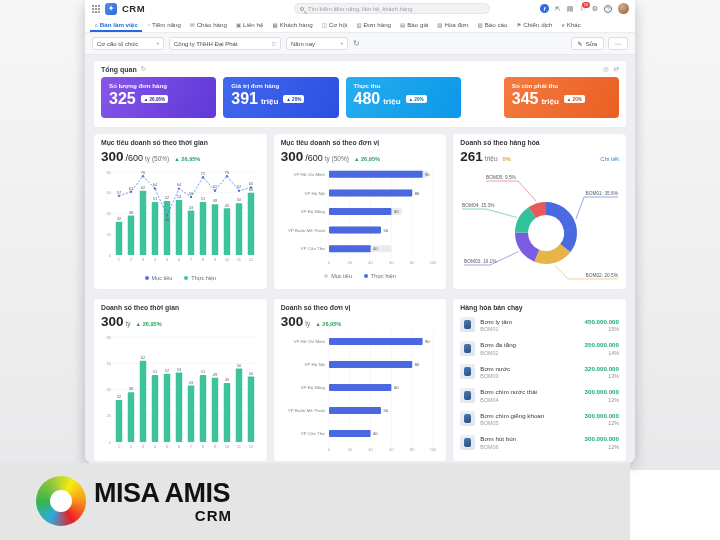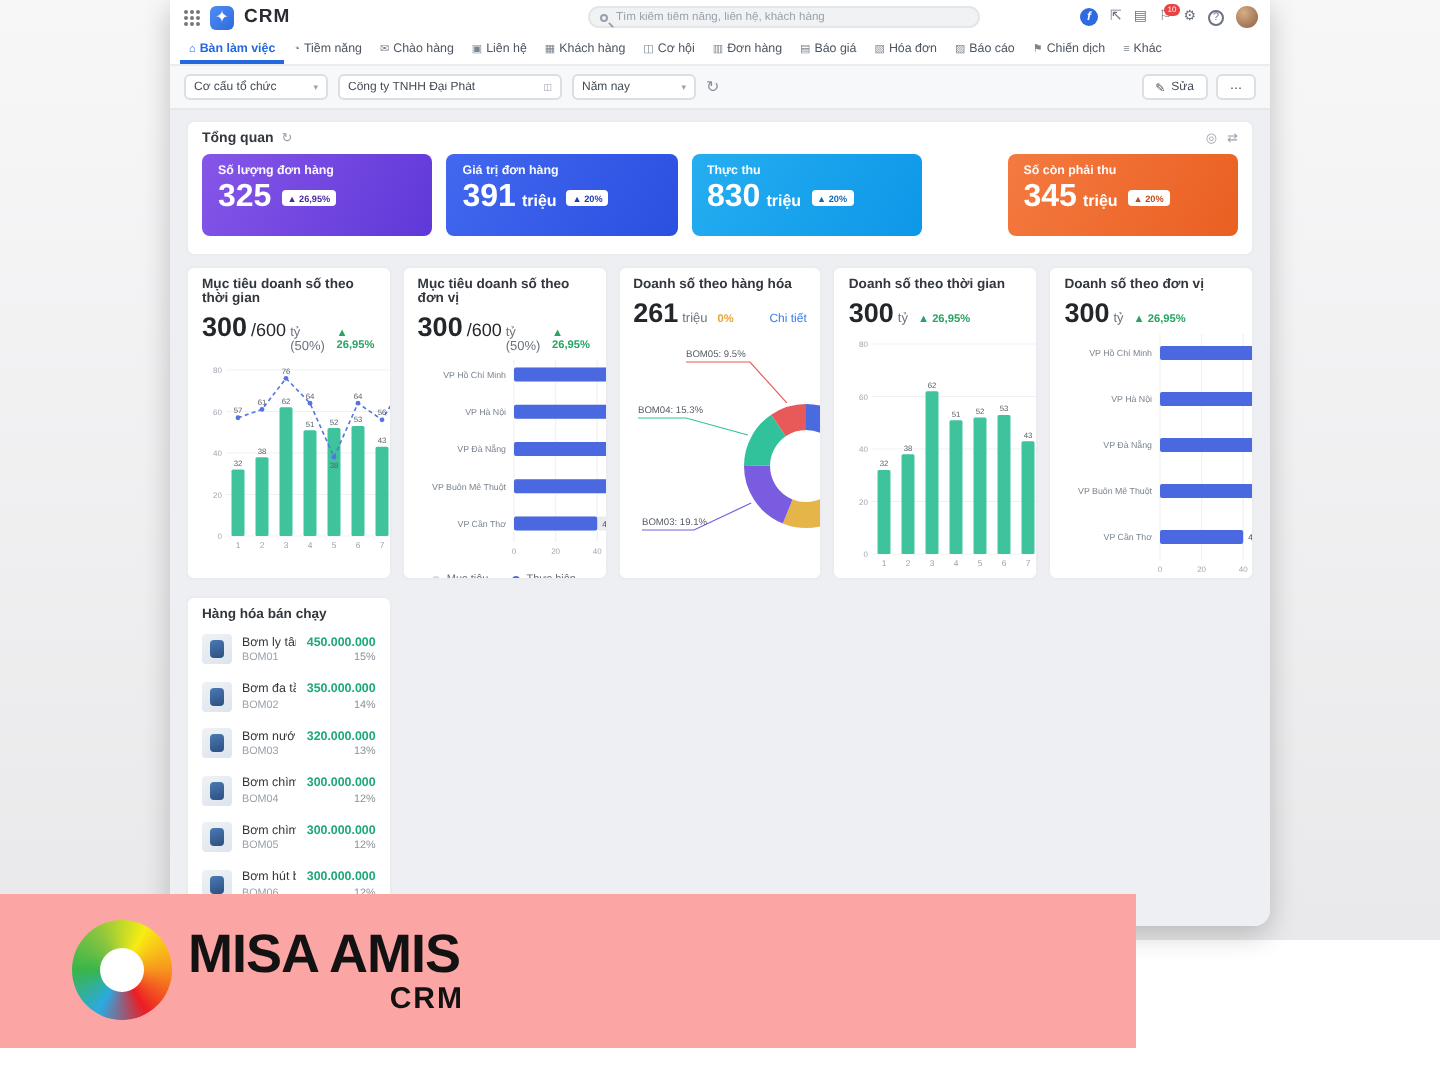--- a/index.html
+++ b/index.html
@@ -51,21 +51,21 @@
   .ov-ic { font-size:6.5px; color:#9aa2ad; }
   .ov-right { margin-left:auto; display:flex; gap:5px; }
   .cards { display:flex; gap:7px; margin-top:4px; }
   .card { flex:1; height:41px; border-radius:4px; color:#fff; padding:5px 8px 4px; }
   .card-label { font-size:6.2px; font-weight:bold; opacity:.96; }
   .cvrow { display:flex; align-items:baseline; gap:3px; margin-top:2px; }
   .card-value { font-size:16px; font-weight:bold; line-height:1; }
   .card-unit { font-size:8px; font-weight:bold; }
   .card-badge { background:#fff; font-size:4.6px; font-weight:bold; border-radius:2px; padding:1.5px 3px; margin-left:2px; align-self:center; }
 
-  .grid6 { display:grid; grid-template-columns:repeat(5,1fr); grid-template-rows:157px 164px; gap:8px 5px; margin-top:5px; }
+  .grid6 { display:grid; grid-template-columns:repeat(3,1fr); grid-template-rows:157px 164px; gap:8px 5px; margin-top:5px; }
   .cpanel { padding:5px 7px 3px; position:relative; overflow:hidden; }
   .p-title { font-size:6.8px; font-weight:bold; color:#33373d; }
   .headline { display:flex; align-items:baseline; gap:2px; margin-top:3px; }
   .h-big { font-size:13.5px; font-weight:bold; color:#23262b; }
   .h-mid { font-size:9px; font-weight:normal; color:#23262b; }
   .h-small { font-size:6.5px; color:#6b7280; }
   .h-delta { font-size:5.6px; color:#27a463; font-weight:bold; margin-left:3px; }
   .h-delta-warn { font-size:5.6px; color:#e8a33d; font-weight:bold; margin-left:3px; }
   .h-link { margin-left:auto; font-size:6px; color:#3b7de8; cursor:pointer; }
   .chart-box { margin-top:1px; }
@@ -79,21 +79,21 @@
   .bs-thumb { width:15px; height:15px; border-radius:2px; background:linear-gradient(150deg,#eef2f6,#dde4ec); position:relative; flex:0 0 auto; }
   .bs-thumb::after { content:""; position:absolute; left:4px; top:3px; width:7px; height:9px; background:linear-gradient(160deg,#4a7ab5,#2d4f7e); border-radius:2px; }
   .bs-info { flex:1; min-width:0; }
   .bs-name { font-size:6.2px; color:#33373d; white-space:nowrap; overflow:hidden; }
   .bs-code { font-size:5.4px; color:#9aa2ad; margin-top:1.5px; }
   .bs-nums { text-align:right; }
   .bs-amount { font-size:6.2px; color:#1fa77c; font-weight:bold; }
   .bs-pct { font-size:5.4px; color:#8a919c; margin-top:1.5px; }
 
   
-  .bottom { position:absolute; left:0; top:447px; width:568px; height:77px; background:#fca5a5; }
+  .bottom { position:absolute; left:0; top:463px; width:630px; height:77px; background:#e5e5e5; }
   .misa-logo { position:absolute; left:36px; top:13px; width:50px; height:50px; border-radius:50%; background:conic-gradient(from 210deg,#2baae1,#39b54a,#8dc63f,#f7ec13,#f7941d,#ed1c24,#2baae1); }
   .misa-logo::after { content:""; position:absolute; left:14px; top:14px; width:22px; height:22px; border-radius:50%; background:#fff; }
   .brand { position:absolute; left:94px; top:15px; font-size:27px; font-weight:bold; color:#121212; letter-spacing:-.5px; }
   .brand-sub { position:absolute; left:94px; top:44px; width:138px; text-align:right; font-size:15px; font-weight:bold; color:#121212; letter-spacing:1px; }
 
   svg text { font-family:"Liberation Sans",sans-serif; }
 </style>
 </head>
 <body>
 
@@ -229,21 +229,21 @@
             <div class="card-label">Giá trị đơn hàng</div>
             <div class="cvrow">
               <span class="card-value">391</span>
               <span class="card-unit">triệu</span>
               <span class="card-badge" style="color: rgb(26, 58, 184);">▲ 20%</span>
             </div>
           </div>
           <div class="card" style="background: linear-gradient(120deg, rgb(37, 174, 240), rgb(13, 151, 232));">
             <div class="card-label">Thực thu</div>
             <div class="cvrow">
-              <span class="card-value">830</span>
+              <span class="card-value">480</span>
               <span class="card-unit">triệu</span>
               <span class="card-badge" style="color: rgb(11, 107, 184);">▲ 20%</span>
             </div>
           </div>
           <div class="card" style="background: linear-gradient(120deg, rgb(244, 122, 64), rgb(234, 95, 34)); margin-left: 36px;">
             <div class="card-label">Số còn phải thu</div>
             <div class="cvrow">
               <span class="card-value">345</span>
               <span class="card-unit">triệu</span>
               <span class="card-badge" style="color: rgb(194, 73, 26);">▲ 20%</span>

